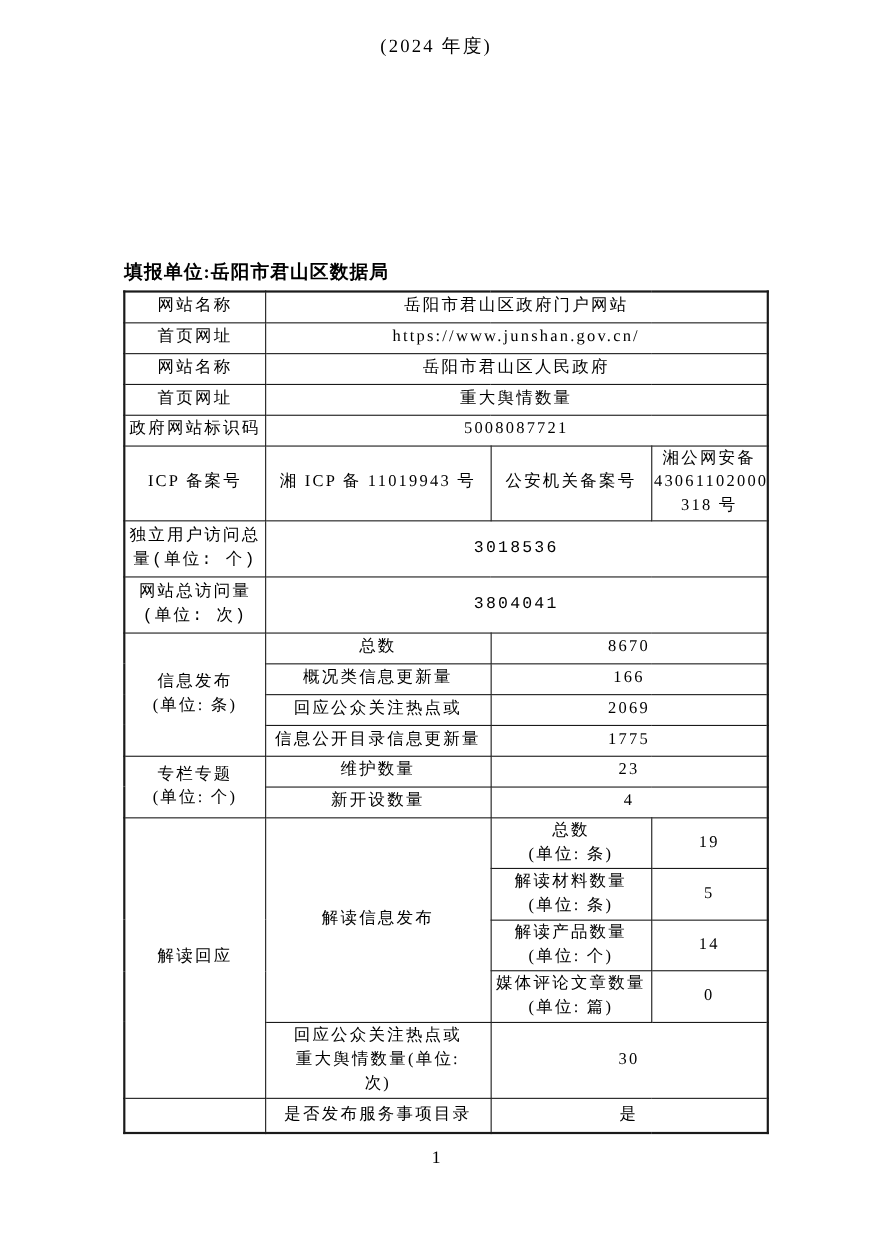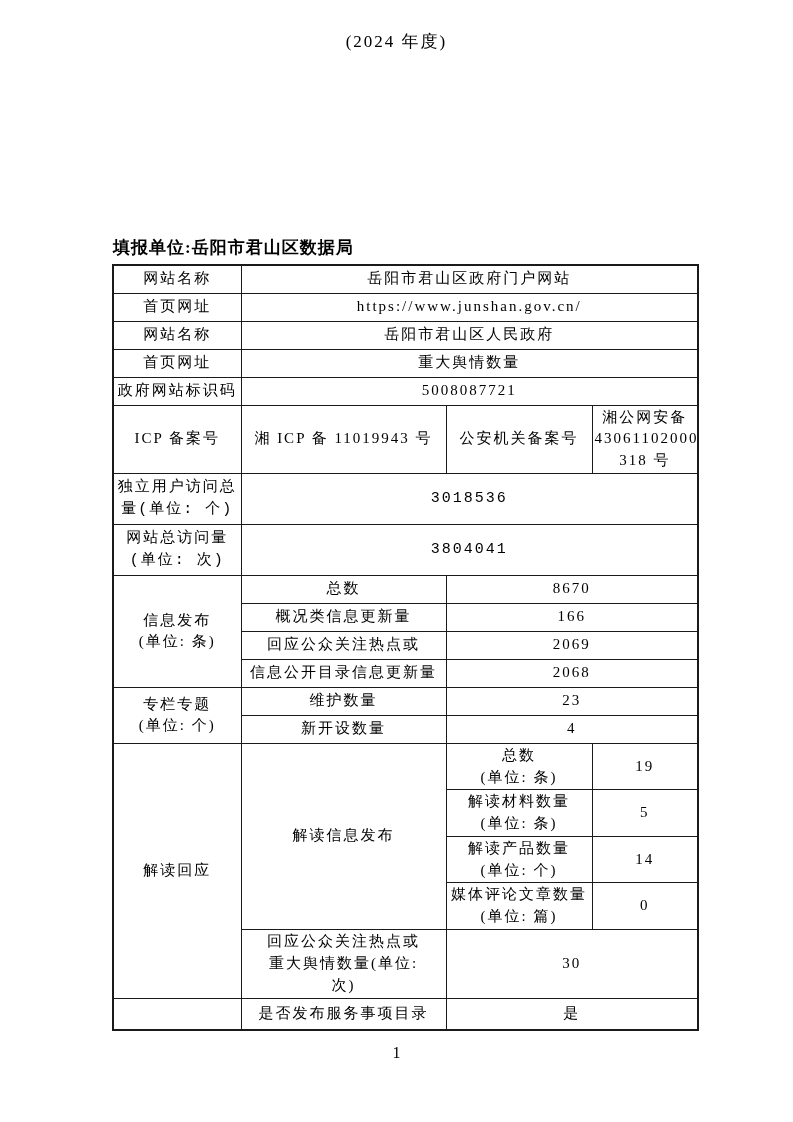--- a/index.html
+++ b/index.html
@@ -139,21 +139,21 @@
     <tr class="rh-s">
       <td>概况类信息更新量</td>
       <td colspan="2">166</td>
     </tr>
     <tr class="rh-s">
       <td>回应公众关注热点或</td>
       <td colspan="2">2069</td>
     </tr>
     <tr class="rh-s">
       <td>信息公开目录信息更新量</td>
-      <td colspan="2">2068</td>
+      <td colspan="2">1775</td>
     </tr>
 
     <tr class="rh-s">
       <td rowspan="2">专栏专题
 (单位: 个)</td>
       <td>维护数量</td>
       <td colspan="2">23</td>
     </tr>
     <tr class="rh-s">
       <td>新开设数量</td>

